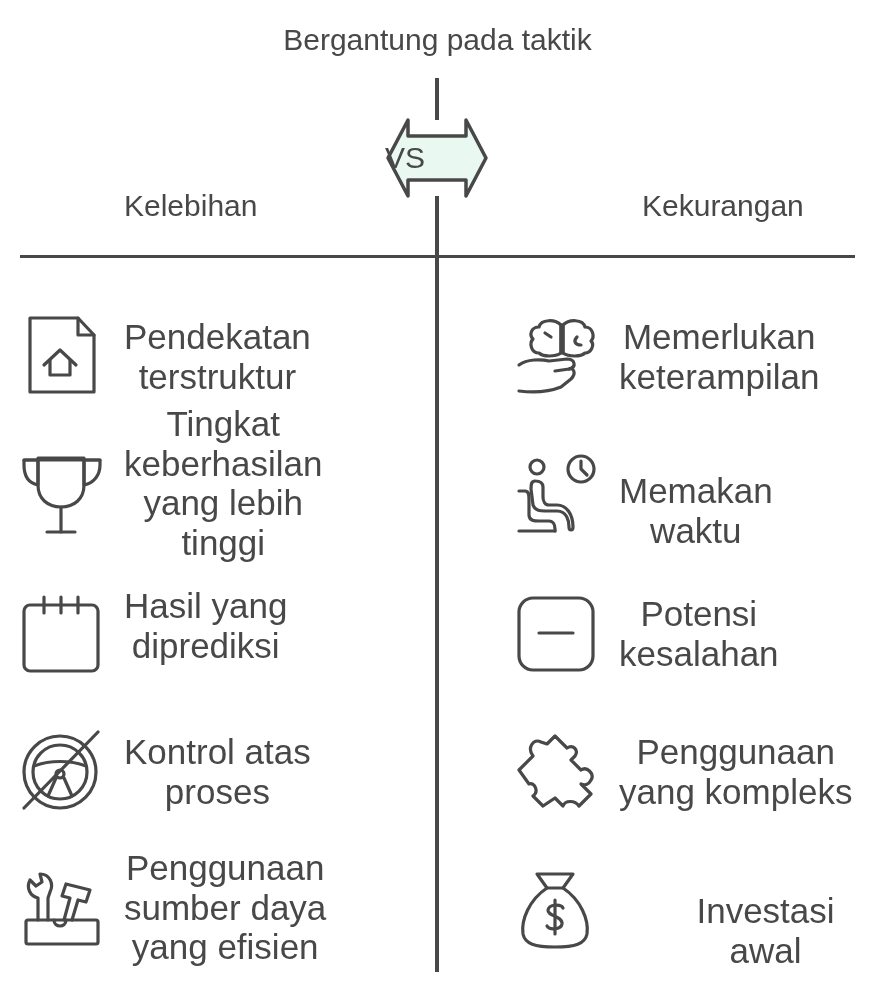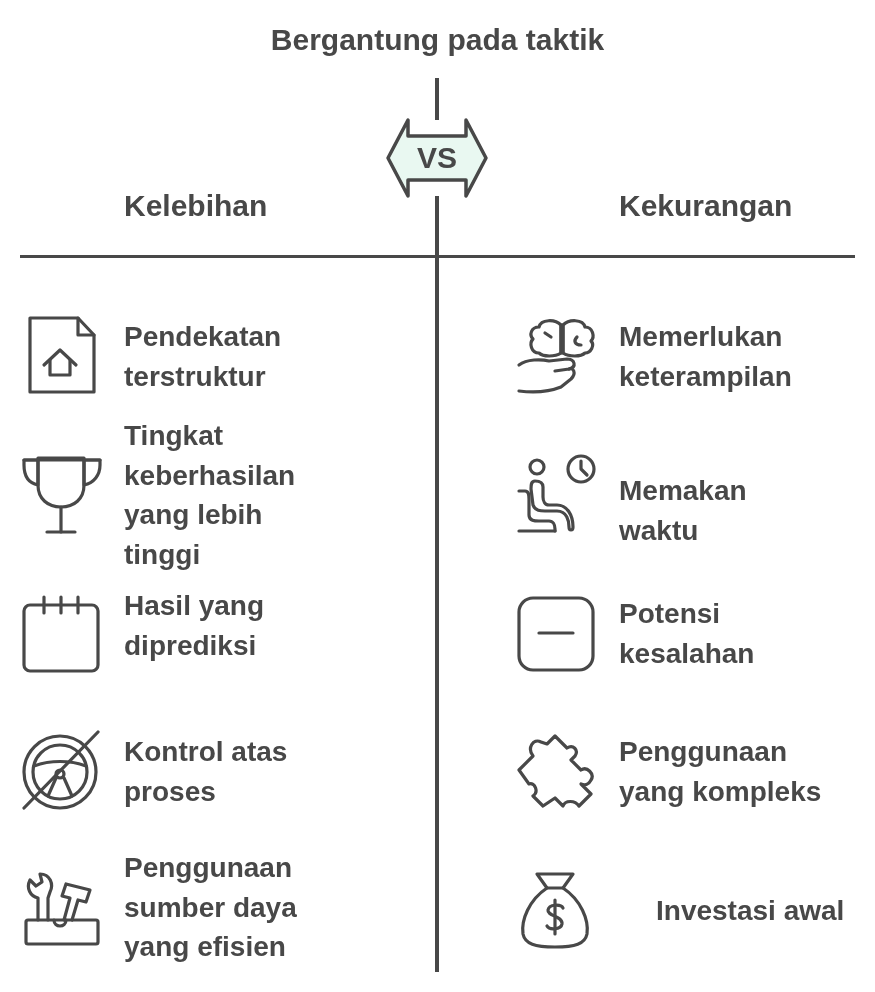--- a/index.html
+++ b/index.html
@@ -1,46 +1,46 @@
 <!DOCTYPE html>
 <html><head>
 <meta charset="utf-8">
 <style>
   html, body { margin: 0; padding: 0; background: #ffffff; }
   body { width: 875px; height: 992px; position: relative; overflow: hidden;
          font-family: "Liberation Sans", "DejaVu Sans", sans-serif; color: #484848; }
-  .abs { position: absolute; font-weight: bold; }
+  .abs { position: absolute; }
   .title { left: 0; width: 875px; top: 22px; text-align: center; font-size: 30px; line-height: 36px; }
   .col-head { top: 140px; font-size: 30px; line-height: 36px; margin-top: 48px; }
   .vline { left: 435px; width: 4px; background: #484848; }
   .hline { left: 20px; width: 835px; top: 255px; height: 3px; background: #484848; }
   .vs { left: 385px; top: 116px; width: 104px; height: 84px; }
-  .item-text { font-size: 28px; line-height: 39.5px; }
+  .item-text { font-size: 35px; line-height: 39.5px; text-align: center; }
   .icon { width: 80px; height: 80px; }
   .icon svg { width: 80px; height: 80px; overflow: visible; }
   .icon svg * { fill: none; stroke: #484848; stroke-width: 3.2; stroke-linecap: round; stroke-linejoin: round; }
 </style>
 </head>
 <body>
 
 <div class="abs title">Bergantung pada taktik</div>
 
 <div class="abs vline" style="top:78px;height:42px;"></div>
 <div class="abs vline" style="top:196px;height:776px;"></div>
 <div class="abs hline"></div>
 
 <div class="abs vs">
   <svg width="104" height="84" viewBox="0 0 104 84">
     <path d="M3 42 L23 4 L23 20 L81 20 L81 4 L101 42 L81 80 L81 64 L23 64 L23 80 Z" fill="#e9f8f1" stroke="#484848" stroke-width="3.5" stroke-linejoin="round"></path>
   </svg>
-  <div class="abs" style="left:0;top:24px;width:104px;text-align:center;font-size:30px;line-height:36px;">VS</div>
+  <div class="abs" style="left:0;top:24px;width:104px;text-align:left;font-size:30px;line-height:36px;">VS</div>
 </div>
 
 <div class="abs col-head" style="left:124px;">Kelebihan</div>
-<div class="abs col-head" style="left:619px;">Kekurangan</div>
+<div class="abs col-head" style="left:642px;">Kekurangan</div>
 
 <div class="abs icon" style="left:20px;top:315px;">
   <svg viewBox="0 0 80 80">
       <path d="M10 3 L58 3 L74 20 L74 77 L10 77 Z"></path>
       <path d="M58 3 L58 20 L74 20"></path>
       <path d="M24 50 L40 35 L56 50"></path>
       <path d="M30 45 L30 60 L50 60 L50 45"></path>
     </svg>
 </div>
 <div class="abs item-text" style="left:124px;top:317px;">
@@ -51,21 +51,21 @@
 <div class="abs icon" style="left:20px;top:455px;">
   <svg viewBox="0 0 80 80">
       <path d="M4 5 L80 5"></path>
       <path d="M4 5 L18 5 L18 30 C8 28 4 20 4 10 Z"></path>
       <path d="M80 5 L64 5 L64 30 C74 28 80 20 80 10 Z"></path>
       <path d="M18 3 L64 3 L64 30 C64 44 54 52 41 52 C28 52 18 44 18 30 Z"></path>
       <path d="M41 52 L41 77"></path>
       <path d="M27 77 L55 77"></path>
     </svg>
 </div>
-<div class="abs item-text" style="left:124px;top:416px;">
+<div class="abs item-text" style="left:124px;top:404px;">
   <div>Tingkat</div>
     <div>keberhasilan</div>
     <div>yang lebih</div>
     <div>tinggi</div>
 </div>
 
 <div class="abs icon" style="left:20px;top:595px;">
   <svg viewBox="0 0 80 80">
       <rect x="4" y="10" width="74" height="66" rx="6"></rect>
       <path d="M24 2 L24 18"></path>

